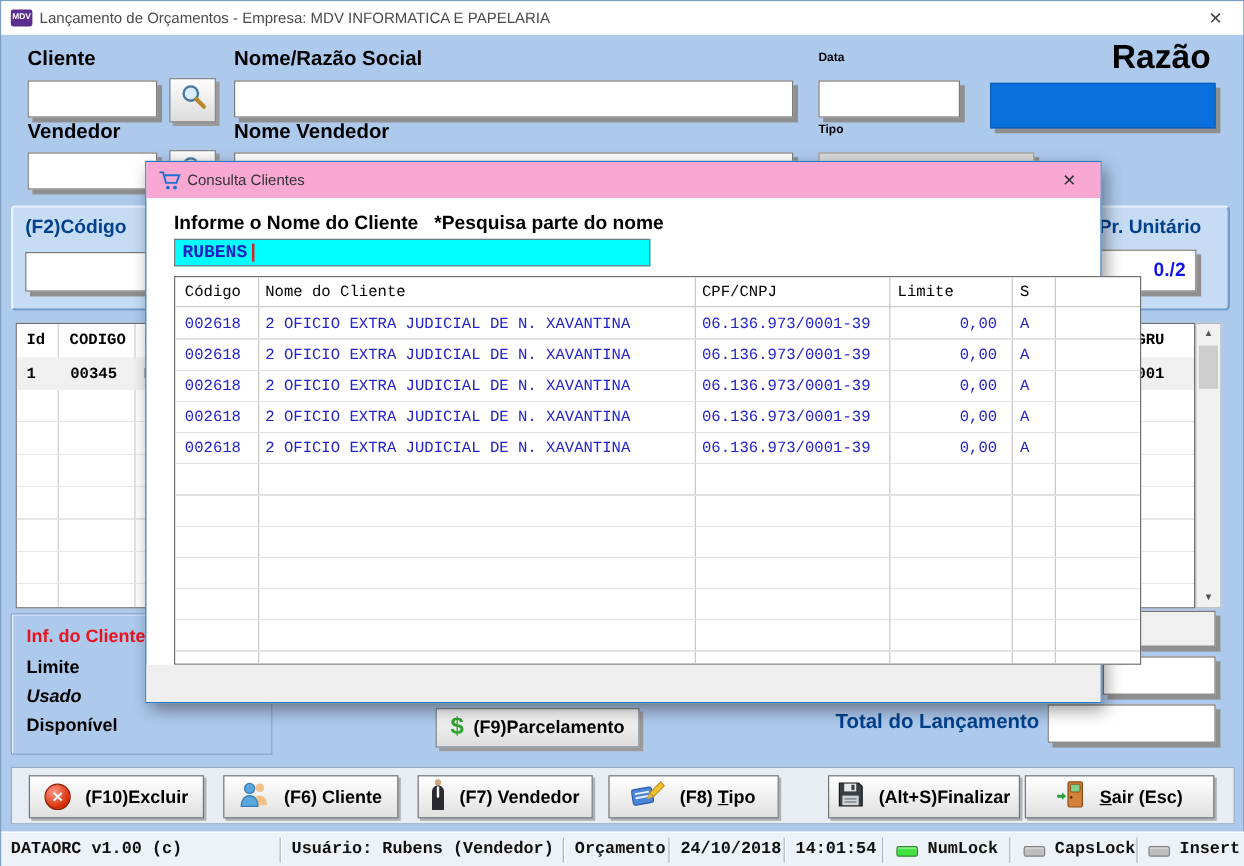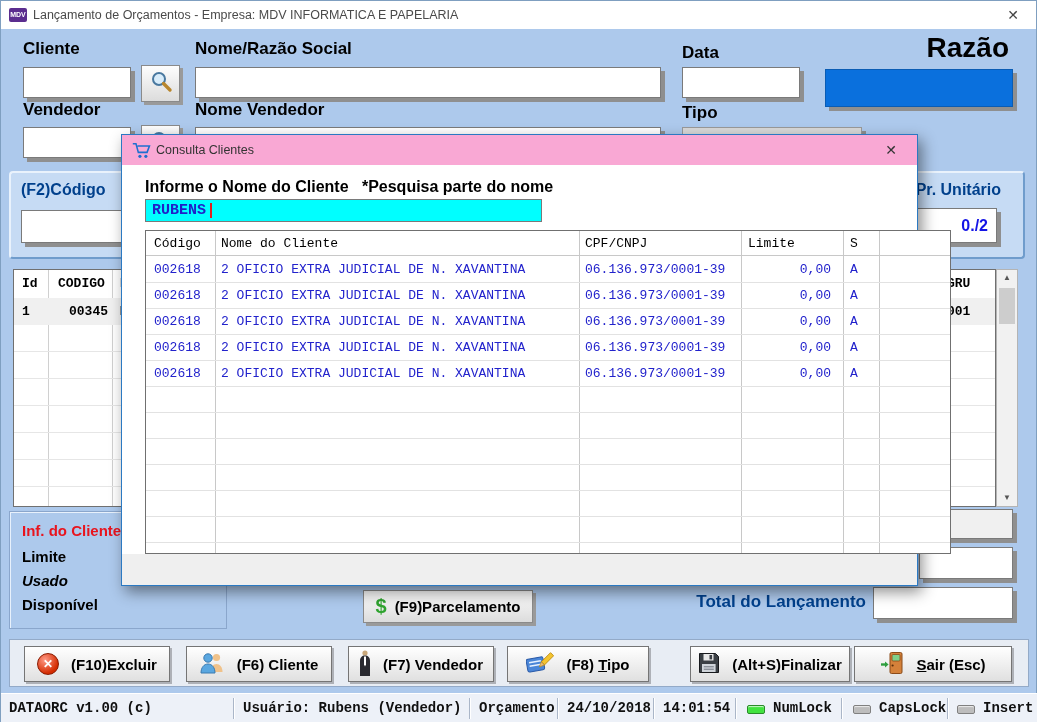--- a/index.html
+++ b/index.html
@@ -12,21 +12,21 @@
   
   .titlebar { position:absolute; left:0; top:0; width:100%; height:28px; background:#ffffff; }
   .titlebar .logo {
     position:absolute; left:8px; top:7px; width:18px; height:14px; background:#5b2d8f;
     border-radius:2px; color:#fff; font-size:7px; font-weight:bold; text-align:center; line-height:14px;
   }
   .titlebar .ttext { position:absolute; left:32px; top:0; line-height:28px; font-size:12.5px; color:#4a4a4a; }
   .win-close { position:absolute; right:8px; top:0; width:30px; height:28px; text-align:center; line-height:28px; font-size:14px; color:#444; cursor:pointer; }
   
   .lbl { position:absolute; font-weight:bold; color:#000; }
-  .fs17 { font-size:17px; } .fs15 { font-size:17px; }
+  .fs17 { font-size:17px; } .fs15 { font-size:10px; }
   .inp {
     position:absolute; background:#fff; border:1px solid #7a7a7a;
     box-shadow:4px 4px 0 #8f8f8f;
   }
   .bluelbl { color:#00408c; font-weight:bold; position:absolute; }
   .sbtn {
     position:absolute; background:linear-gradient(#fdfdfd,#dcdcdc);
     border:1px solid #8a8a8a; display:flex; align-items:center; justify-content:center;
     box-shadow:3px 3px 0 #9a9a9a; cursor:pointer;
   }
@@ -173,21 +173,21 @@
     <div class="hdr">
       <span class="cell" style="left:8px;">Id</span>
       <span class="cell" style="left:44px;">CODIGO</span>
       <span class="cell" style="left:106px;">DI</span>
       <span class="cell" style="left:820px; width:103px; text-align:right;">RA</span>
       <span class="cell" style="left:933px;">GRU</span>
     </div>
     <div class="rowsarea">
       <div class="r1">
         <span class="cell" style="left:8px;">1</span>
-        <span class="cell" style="left:34px; width:60px; text-align:right;">00345</span>
+        <span class="cell" style="left:34px; width:60px; text-align:center;">00345</span>
         <span class="cell" style="left:106px;">MO</span>
         <span class="cell" style="left:820px; width:103px; text-align:right;">2109</span>
         <span class="cell" style="left:933px;">001</span>
       </div>
     </div>
   </div>
   <div class="scrollbar">
     <div class="arr" style="top:0;">▲</div>
     <div class="thumb"></div>
     <div class="arr" style="bottom:0;">▼</div>

